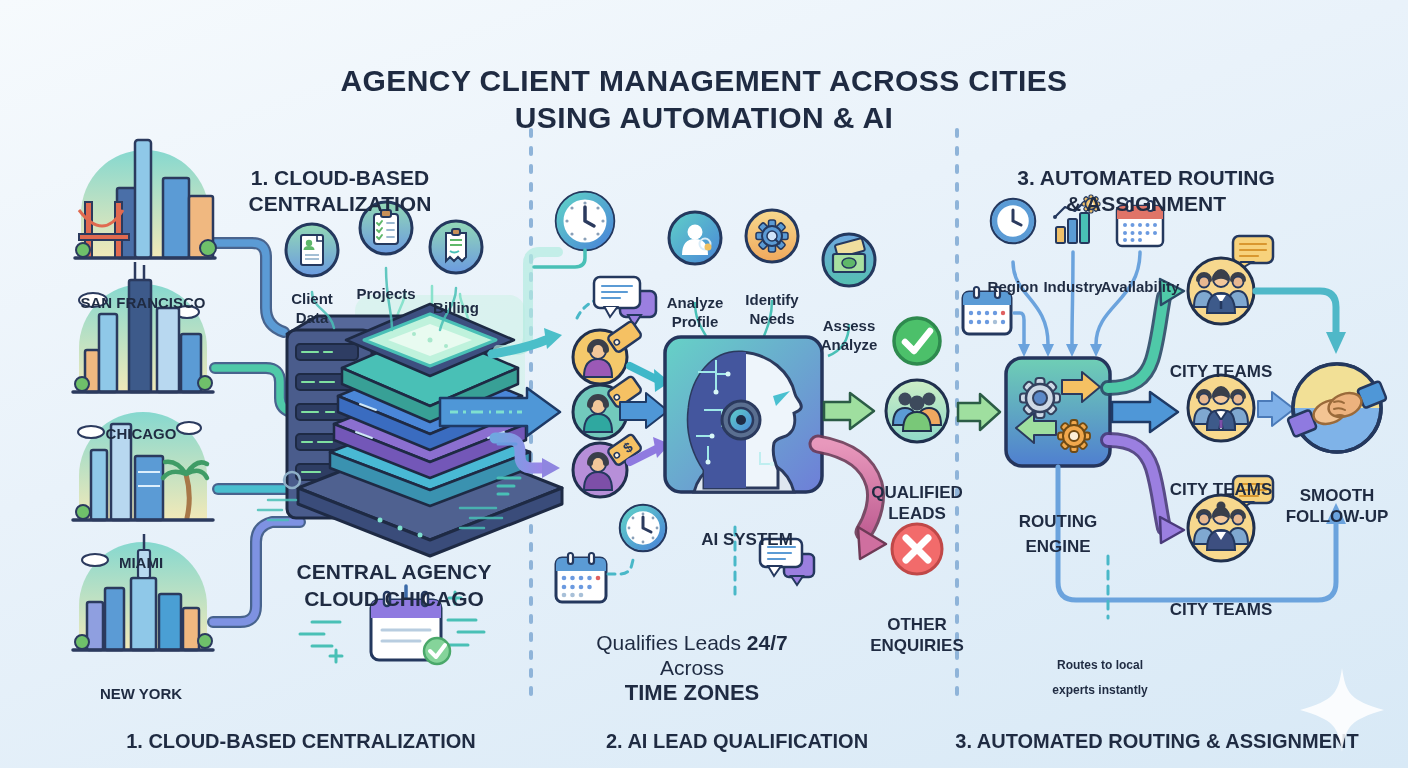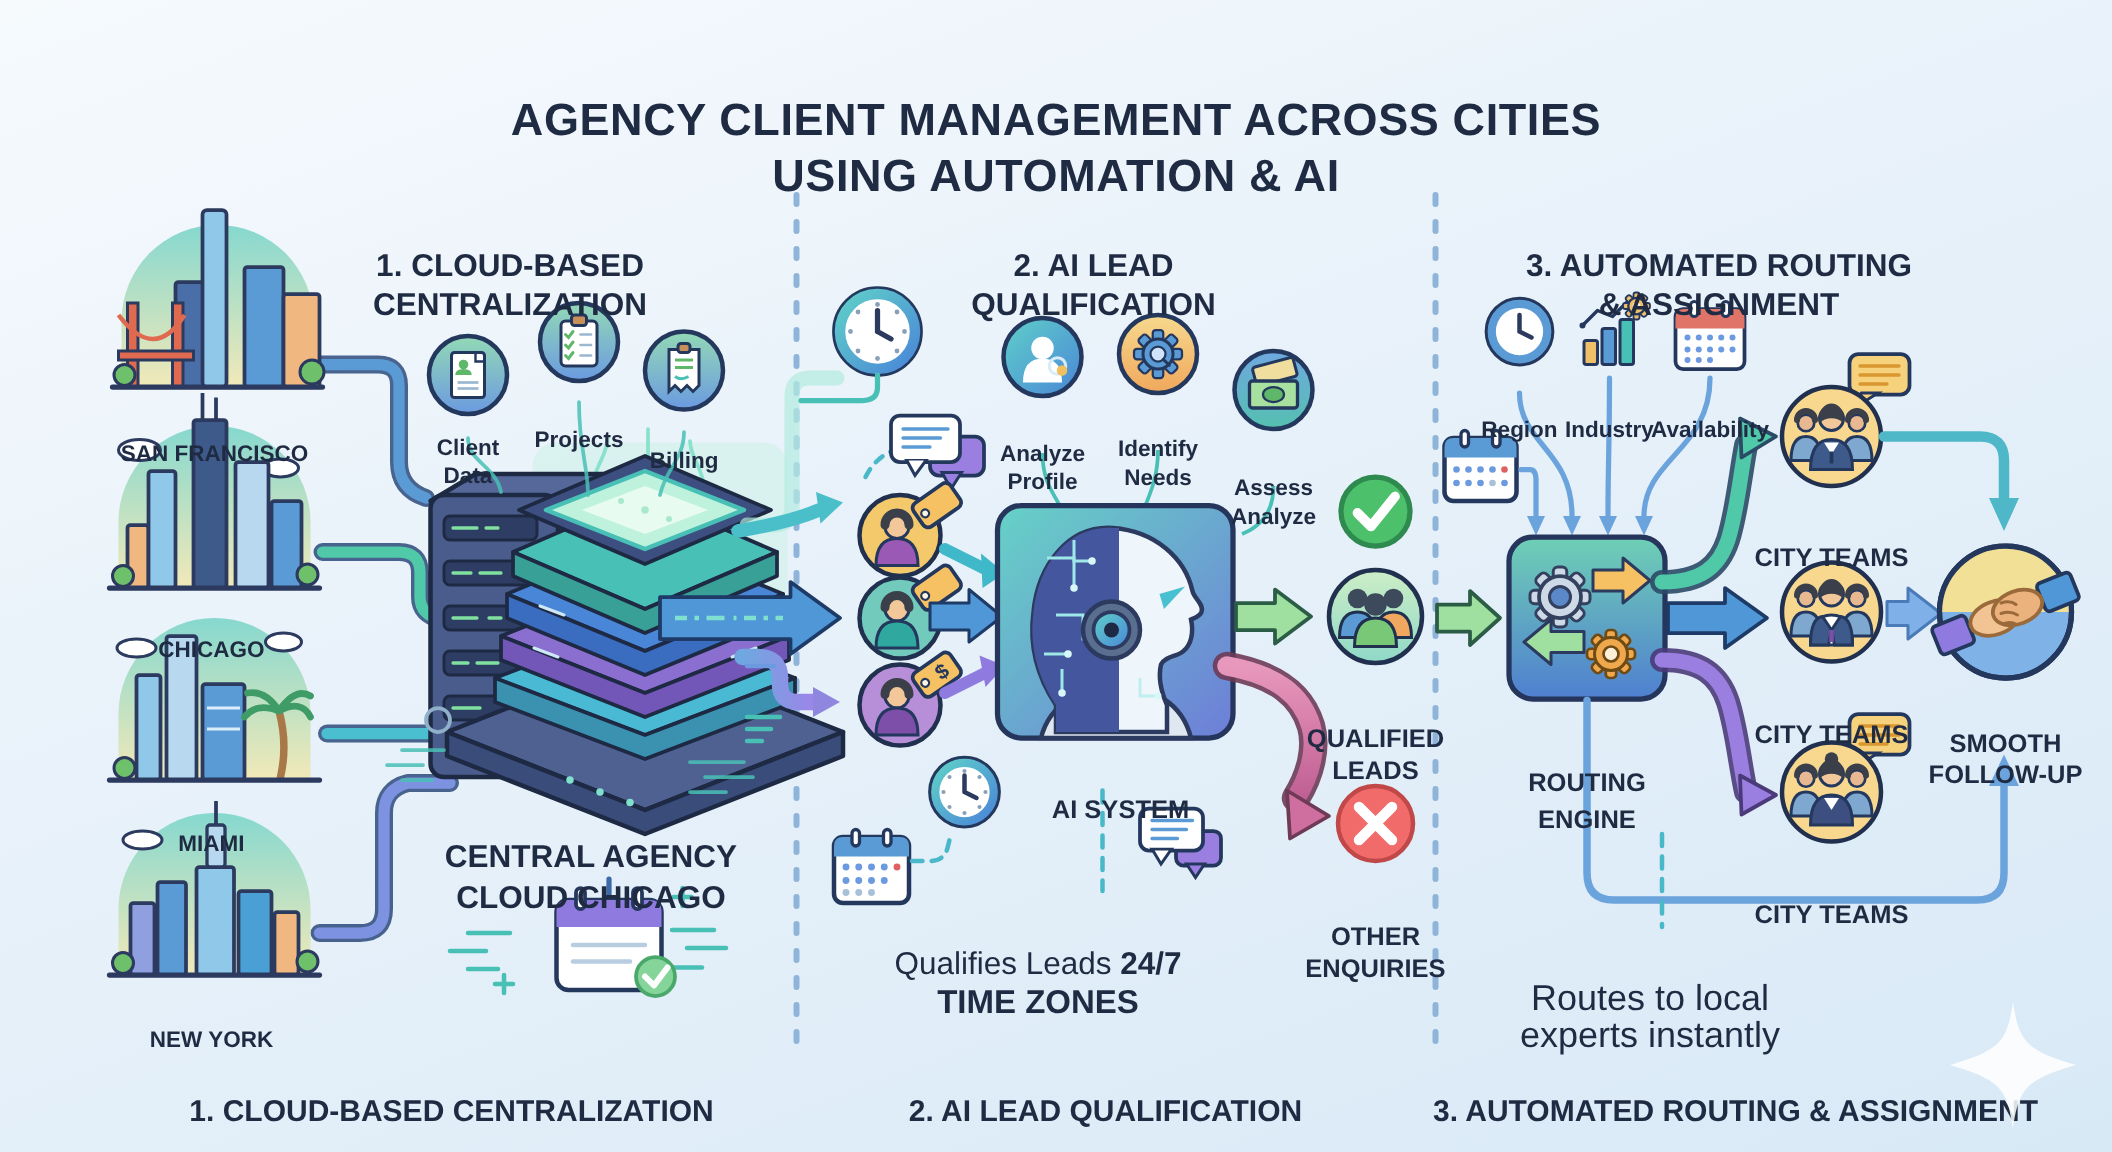--- a/index.html
+++ b/index.html
@@ -11,21 +11,21 @@
     color:#1f2b42;font-weight:700;white-space:nowrap;line-height:1.18;}
   .title{font-size:30px;line-height:37px;letter-spacing:.4px;}
   .sech{font-size:21px;line-height:26px;}
   .city{font-size:15px;}
   .small{font-size:15px;line-height:19px;}
   .plat{font-size:21px;line-height:27px;}
   .big{font-size:17px;}
   .med{font-size:17px;line-height:21px;}
   .cap{font-size:21px;line-height:25px;font-weight:400;}
   .capz{font-size:22px;font-weight:700;}
-  .cap3{font-size:24px;line-height:25px;font-weight:400;}
+  .cap3{font-size:12px;line-height:25px;font-weight:700;}
   .foot{font-size:20px;}
   .sparkle{position:absolute;z-index:5;}
   .txt{position:absolute;z-index:3;left:0;top:0;width:1408px;height:768px;pointer-events:none;margin-top:32px;}
 </style>
 </head>
 <body>
 
 <div class="stage">
 
 <svg class="layer" width="1408" height="768" viewBox="0 0 1408 768">
@@ -704,24 +704,20 @@
 <div class="txt">
   <div class="lbl title" style="left:704px;top:30px;">
     <div>AGENCY CLIENT MANAGEMENT ACROSS CITIES</div>
         <div>USING AUTOMATION &amp; AI</div>
   </div>
 
   <div class="lbl sech" style="left:340px;top:133px;">
     <div>1. CLOUD-BASED</div>
         <div>CENTRALIZATION</div>
   </div>
-  <div class="lbl sech" style="left:729px;top:133px;">
-    <div>2. AI LEAD</div>
-        <div>QUALIFICATION</div>
-  </div>
   <div class="lbl sech" style="left:1146px;top:133px;">
     <div>3. AUTOMATED ROUTING</div>
         <div>&amp; ASSIGNMENT</div>
   </div>
 
   <div class="lbl city" style="left:143px;top:262px;">SAN FRANCISCO</div>
   <div class="lbl city" style="left:141px;top:393px;">CHICAGO</div>
   <div class="lbl city" style="left:141px;top:522px;">MIAMI</div>
   <div class="lbl city" style="left:141px;top:653px;">NEW YORK</div>
 
@@ -756,20 +752,21 @@
     <div>QUALIFIED</div>
         <div>LEADS</div>
   </div>
   <div class="lbl med" style="left:917px;top:582px;">
     <div>OTHER</div>
         <div>ENQUIRIES</div>
   </div>
 
   <div class="lbl cap" style="left:692px;top:598px;">
     <div><span>Qualifies Leads</span> <b>24/7</b></div>
+    <div>Across</div>
     <div class="capz">TIME ZONES</div>
   </div>
 
   <div class="lbl small" style="left:1013px;top:245px;">Region</div>
   <div class="lbl small" style="left:1073px;top:245px;">Industry</div>
   <div class="lbl small" style="left:1140px;top:245px;">Availability</div>
 
   <div class="lbl big" style="left:1058px;top:477px;line-height:25px;">
     <div>ROUTING</div>
         <div>ENGINE</div>

